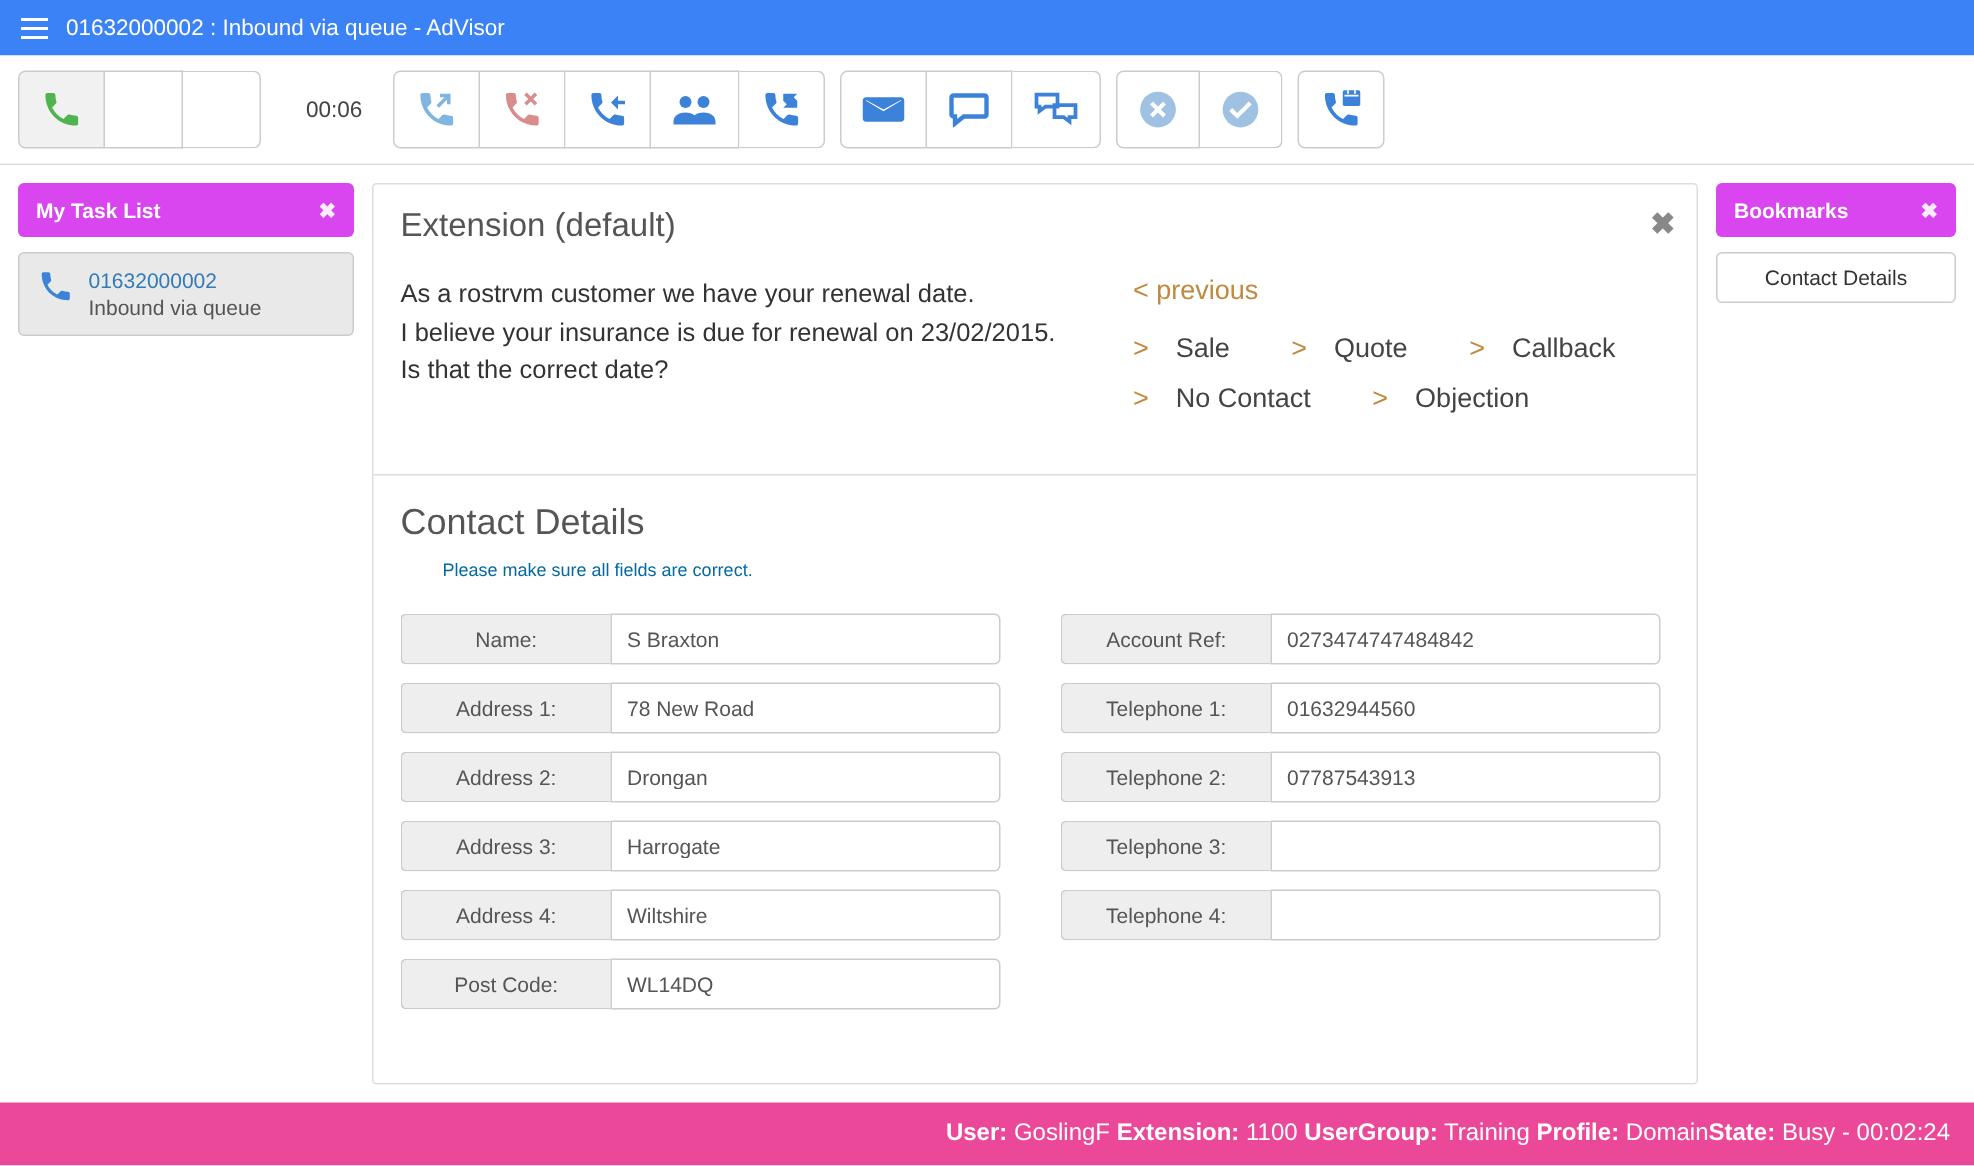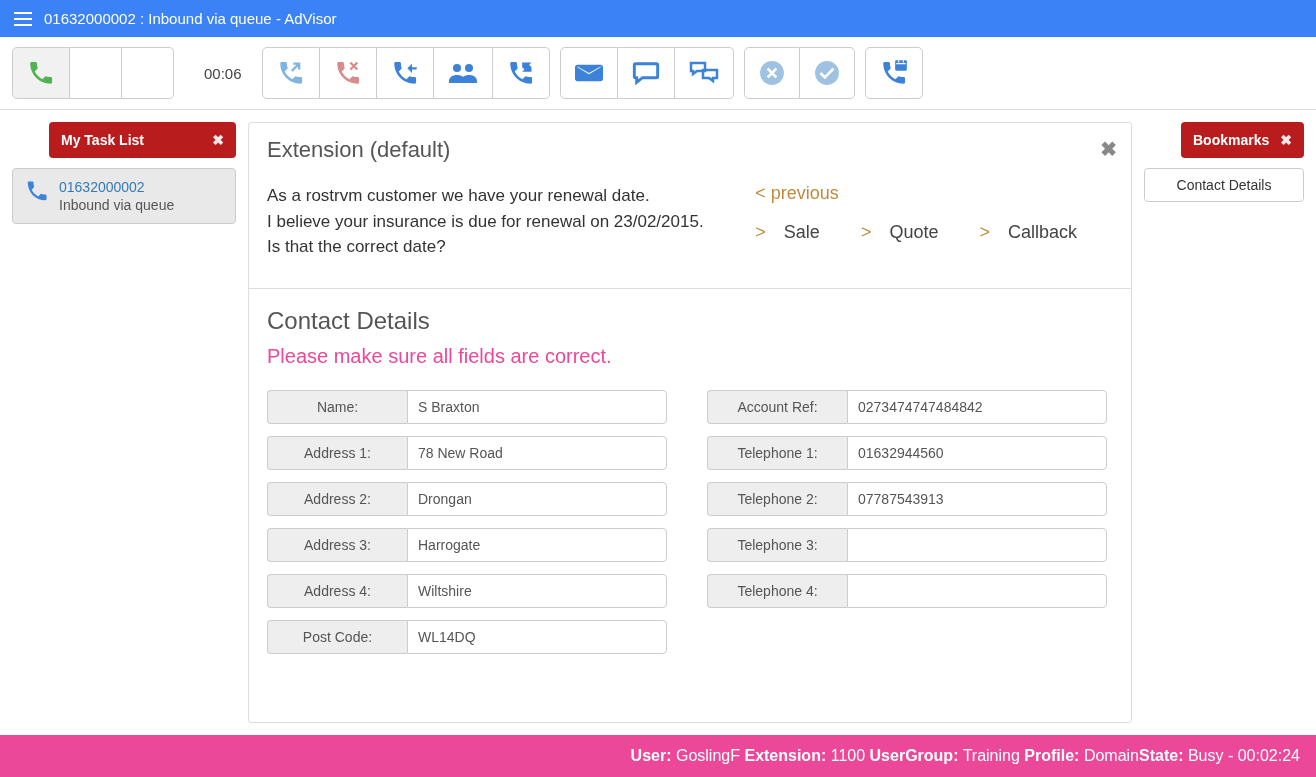--- a/index.html
+++ b/index.html
@@ -67,29 +67,28 @@
   .center {
     flex: 1;
     border: 1px solid #ddd;
     border-radius: 3px;
     padding: 14px 18px;
     overflow-y: auto;
     position: relative;
   }
   .right { width: 160px; flex: none; }
   .panel-hd {
-    background: #b91c1c;
+    background: #d946ef;
     color: #fff;
     border-radius: 4px;
     padding: 10px 12px;
     font-weight: 600;
     display: flex;
     align-items: center;
     justify-content: space-between;
-    margin-left: 37px;
   }
   .panel-hd .x { cursor: pointer; opacity: .9; font-weight: 900; }
   .task-item {
     margin-top: 10px;
     background: #e9e9e9;
     border: 1px solid #ccc;
     border-radius: 4px;
     padding: 10px 12px;
     display: flex;
     gap: 10px;
@@ -111,21 +110,21 @@
   }
   .script-row { display: flex; align-items: flex-start; justify-content: space-between; gap: 30px; }
   .script-text p { font-size: 17px; color: #333; line-height: 1.5; }
   .nav-col { min-width: 270px; text-align: left; font-size: 18px; color: #444; }
   .nav-col .prev { color: #c08a3e; margin-bottom: 18px; cursor:pointer; }
   .nav-col .row { margin-bottom: 12px; }
   .nav-col .row span { margin-right: 18px; cursor: pointer; }
   .nav-col .ch { color: #c08a3e; margin-right: 4px; }
   hr.sep { border: none; border-top: 1px solid #ddd; margin: 28px -18px 18px -18px; }
   .cd-title { font-size: 24px; color: #555; font-weight: 400; margin-bottom: 10px; }
-  .cd-sub { font-size: 20px; color: #ec4899; margin-bottom: 22px; }
+  .cd-sub { font-size: 12px; color: #0369a1; margin-bottom: 22px; margin-left: 28px; }
   .fields-wrap { display: flex; gap: 40px; }
   .fields-col { width: 400px; }
   .fg { display: flex; margin-bottom: 12px; }
   .fg .lbl {
     width: 140px;
     background: #eee;
     border: 1px solid #ccc;
     border-right: none;
     border-radius: 4px 0 0 4px;
     padding: 8px 10px;
@@ -297,20 +296,24 @@
         <p>As a rostrvm customer we have your renewal date.</p>
         <p>I believe your insurance is due for renewal on 23/02/2015.</p>
         <p>Is that the correct date?</p>
       </div>
       <div class="nav-col">
         <div class="prev">&lt; previous</div>
         <div class="row">
           <span><span class="ch">&gt;</span><span>Sale</span></span>
           <span><span class="ch">&gt;</span><span>Quote</span></span>
           <span><span class="ch">&gt;</span><span>Callback</span></span>
+        </div>
+        <div class="row">
+          <span><span class="ch">&gt;</span><span>No Contact</span></span>
+          <span><span class="ch">&gt;</span><span>Objection</span></span>
         </div>
       </div>
     </div>
 
     <hr class="sep">
 
     <div class="cd-title">Contact Details</div>
     <div class="cd-sub">Please make sure all fields are correct.</div>
 
     <div class="fields-wrap">

